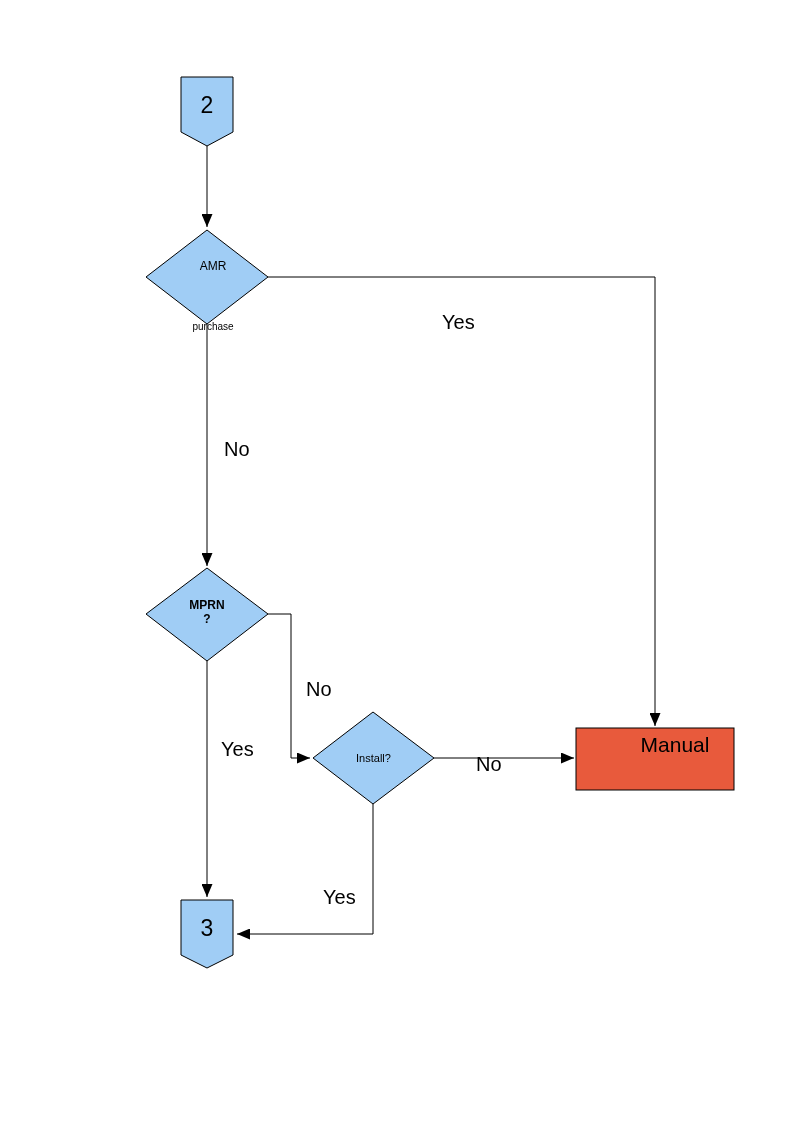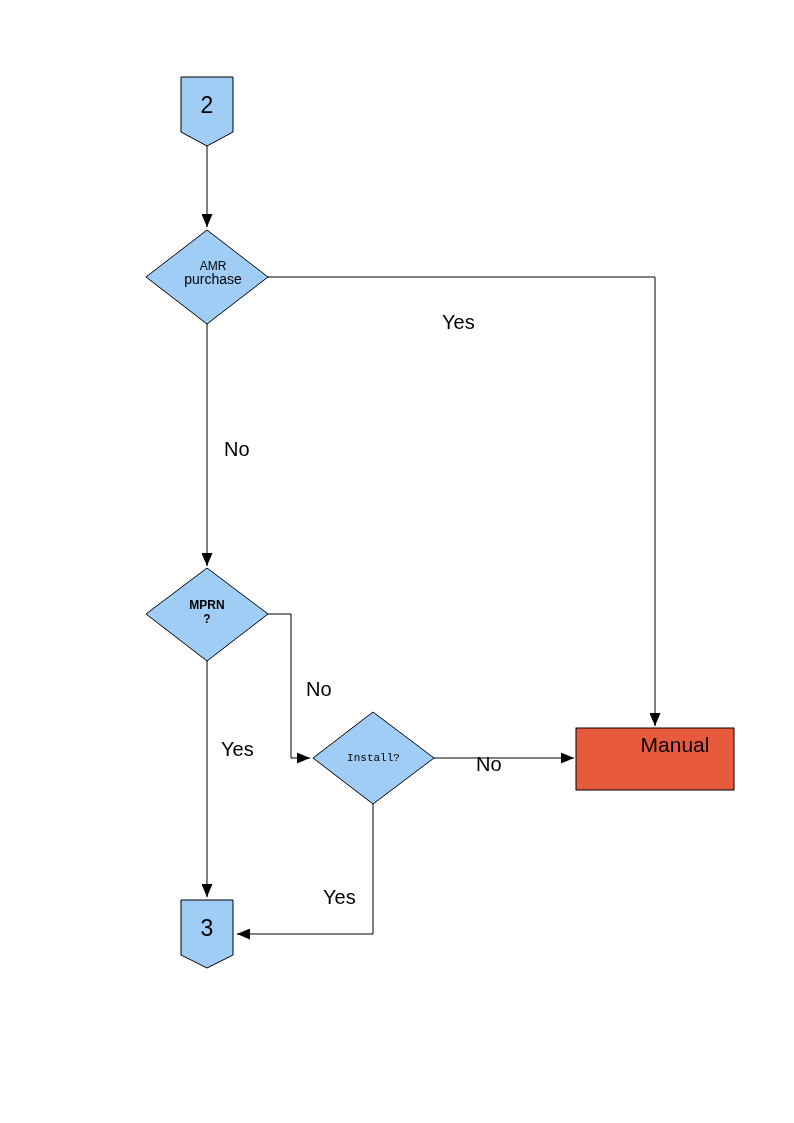--- a/index.html
+++ b/index.html
@@ -17,23 +17,23 @@
   .edge  { stroke: #000000; stroke-width: 1; fill: none; }
   .lbl {
     position: absolute;
     color: #000000;
     white-space: nowrap;
   }
   .edge-label { font-size: 20px; margin-top: 28px; }
   .node-label { text-align: center; }
   .connector-label { font-size: 23px; text-align: center; }
   .decision-line1 { font-size: 12px; line-height: 14px; }
-  .decision-line2 { font-size: 14px; line-height: 12px; }
+  .decision-line2 { font-size: 10px; line-height: 12px; margin-top: 48px; }
   .mprn-line { font-size: 12px; line-height: 14px; }
-  .install-line { font-size: 11px; line-height: 13px; font-family: Liberation Mono, monospace; }
+  .install-line { font-size: 11px; line-height: 13px; }
   .mq-label { font-size: 21px; line-height: 28px; text-align: center; padding-left: 20px; }
 </style>
 </head>
 <body>
 
 <div class="canvas">
 
   <svg width="794" height="1123" viewBox="0 0 794 1123">
     <defs>
       <marker id="arrow" markerUnits="userSpaceOnUse" markerWidth="14" markerHeight="11" refX="13" refY="5.5" orient="auto">

